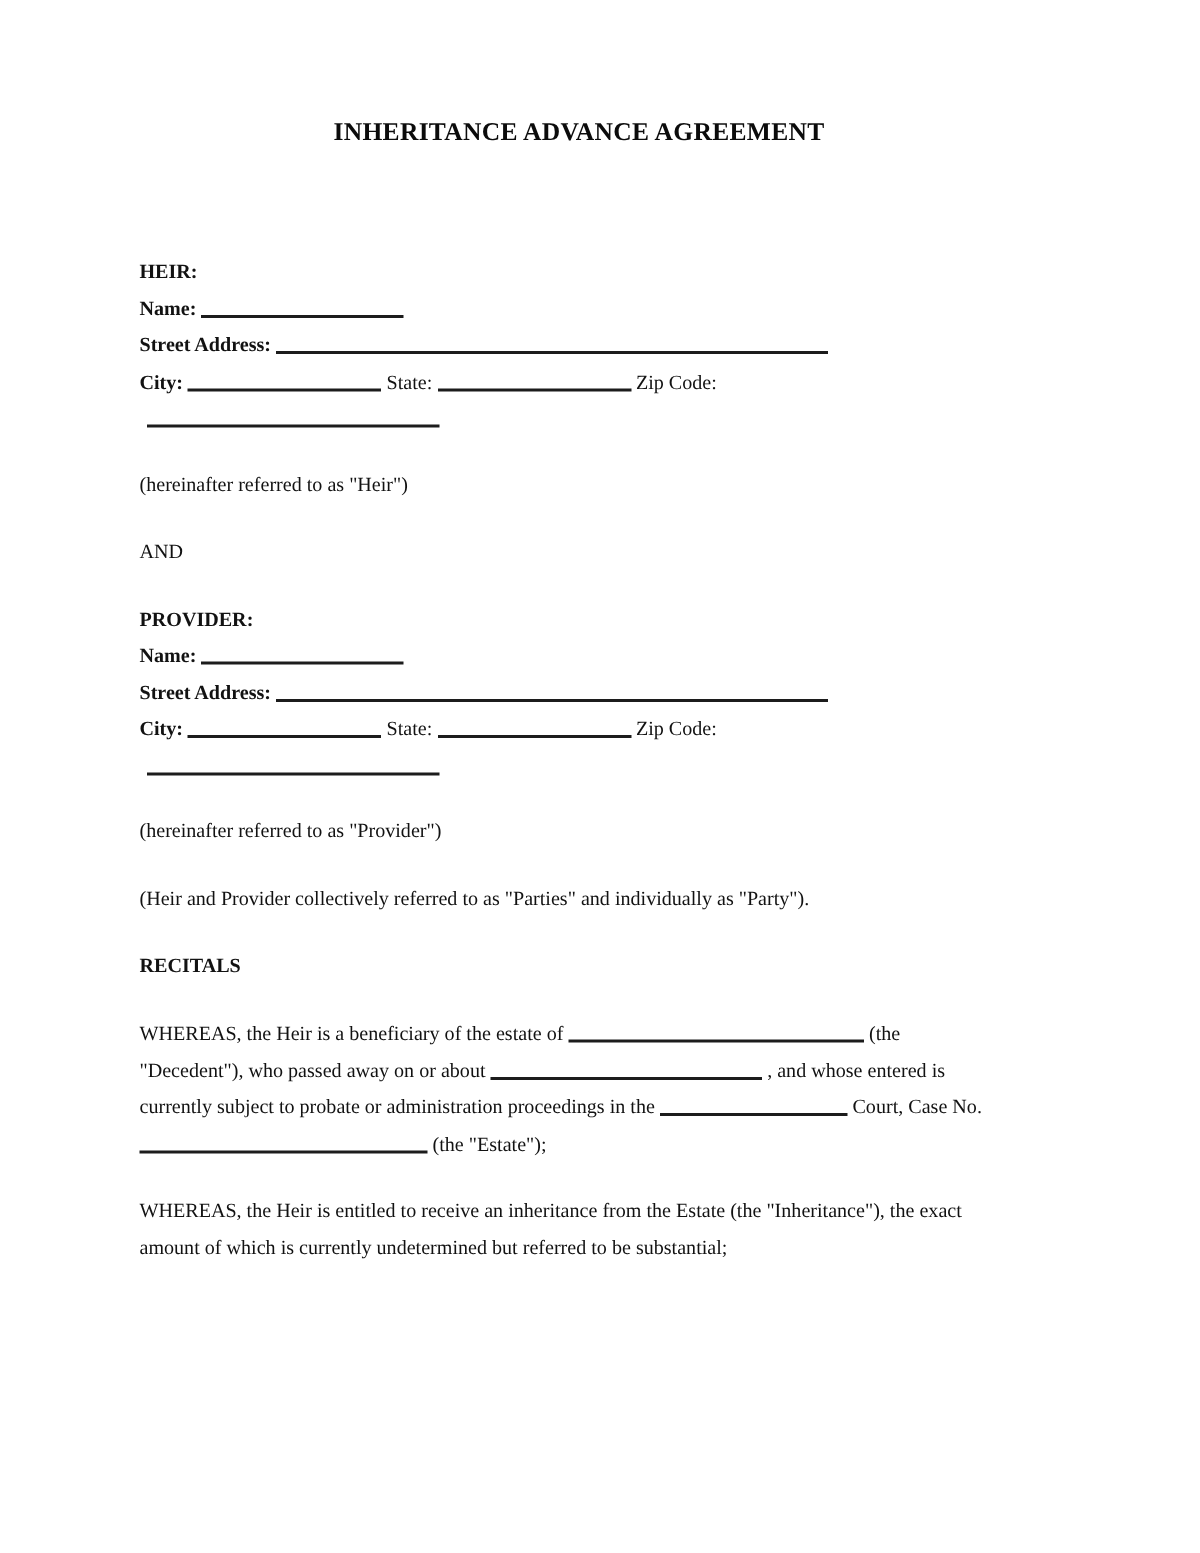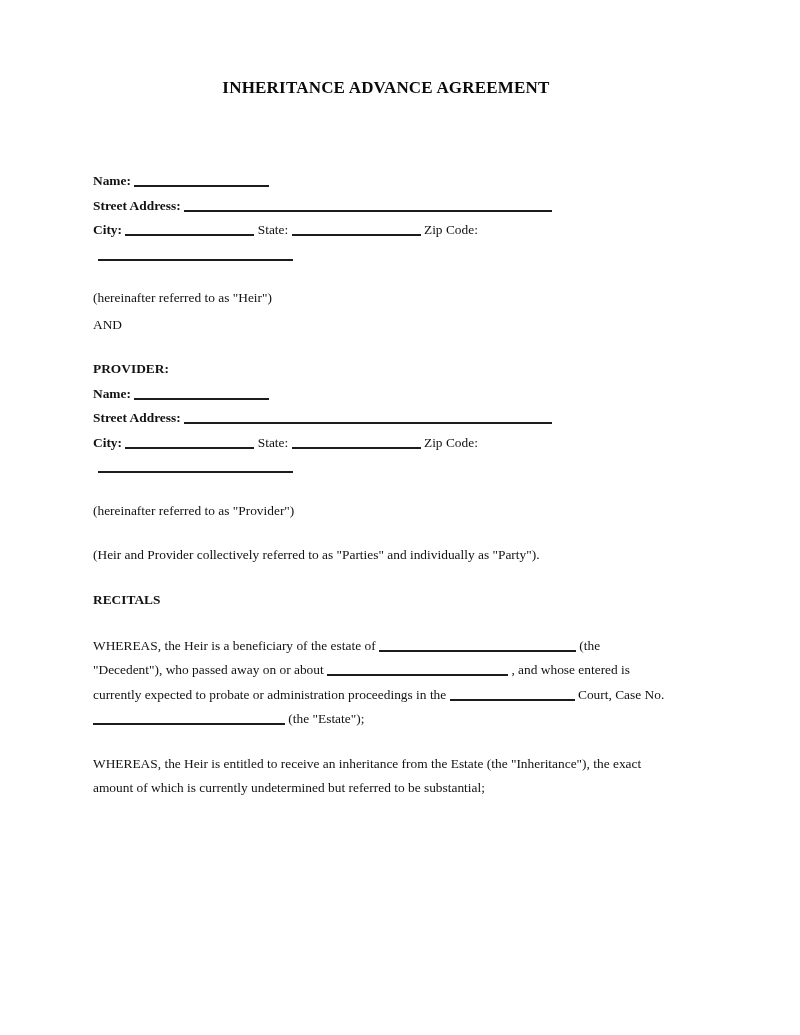--- a/index.html
+++ b/index.html
@@ -35,21 +35,21 @@
     display: inline-block;
     height: 5px;
     border-bottom: 2px solid #1c1c1c;
     transform: translateY(2px);
   }
   .b-indent { margin-left: 5px; }
   .bold { font-weight: bold; }
   .mt-intro   { margin-top: 70px; }
   .mt-heir    { margin-top: 22px; }
   .mt-hheir   { margin-top: 19px; }
-  .mt-and     { margin-top: 2px; }
+  .mt-and     { margin-top: 21px; }
   .mt-prov    { margin-top: 20px; }
   .mt-hprov   { margin-top: 19px; }
   .mt-parties { margin-top: 20px; }
   .mt-recit   { margin-top: 20.5px; }
   .mt-w1      { margin-top: 21px; }
   .mt-w2      { margin-top: 20px; }
   
   .w-day    { width: 44px; }
   .w-month  { width: 135px; }
   .w-year   { width: 38px; }
@@ -67,20 +67,21 @@
 <body>
 
 <div class="sheet">
 
   <h1 class="doc-title">INHERITANCE ADVANCE AGREEMENT</h1>
 
   <div class="para mt-intro">
   </div>
 
   <div class="para mt-heir">
+    <div class="line bold">HEIR:</div>
     <div class="line">
       <span class="bold">Name:</span>
       <span class="blank w-name"></span>
     </div>
     <div class="line">
       <span class="bold">Street Address:</span>
       <span class="blank w-street"></span>
     </div>
     <div class="line">
       <span class="bold">City:</span>
@@ -131,21 +132,21 @@
       <span>WHEREAS, the Heir is a beneficiary of the estate of</span>
       <span class="blank w-estate"></span>
       <span>(the</span>
     </div>
     <div class="line">
       <span>"Decedent"), who passed away on or about</span>
       <span class="blank w-death"></span>
       <span>, and whose entered is</span>
     </div>
     <div class="line">
-      <span>currently expected to probate or administration proceedings in the</span>
+      <span>currently subject to probate or administration proceedings in the</span>
       <span class="blank w-court"></span>
       <span>Court, Case No.</span>
     </div>
     <div class="line">
       <span class="blank w-case"></span>
       <span>(the "Estate");</span>
     </div>
   </div>
 
   <div class="para mt-w2">

